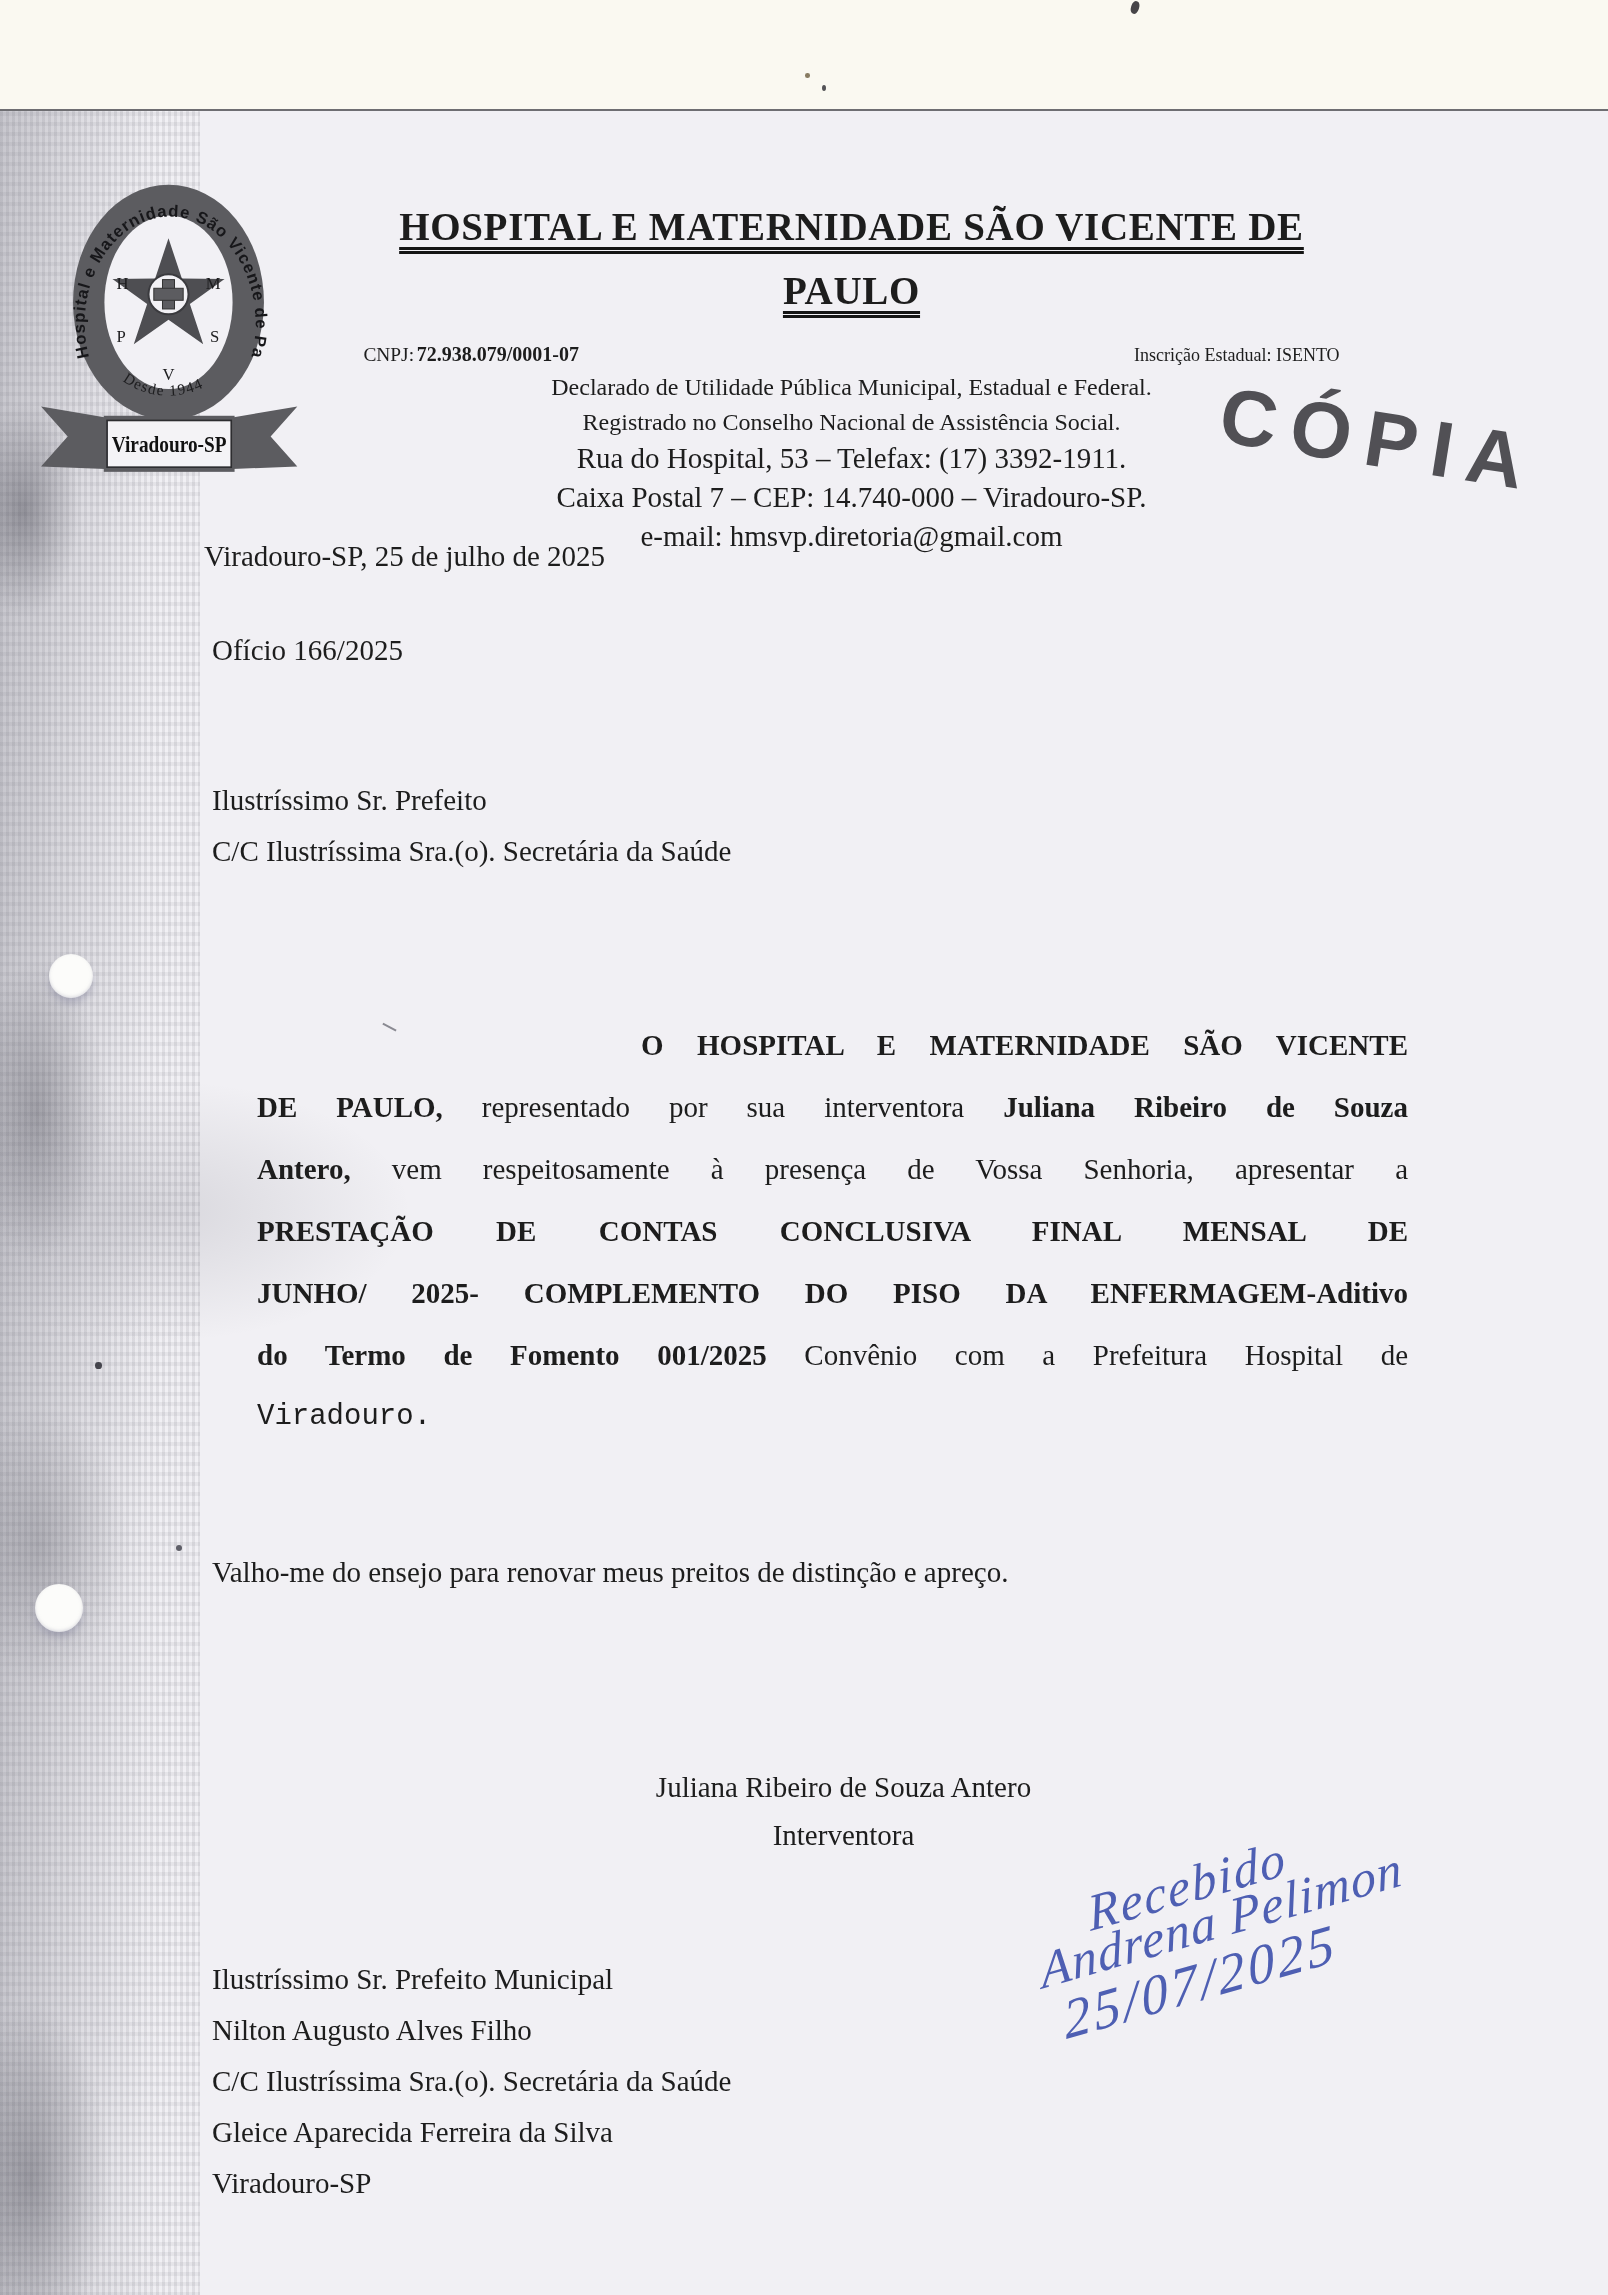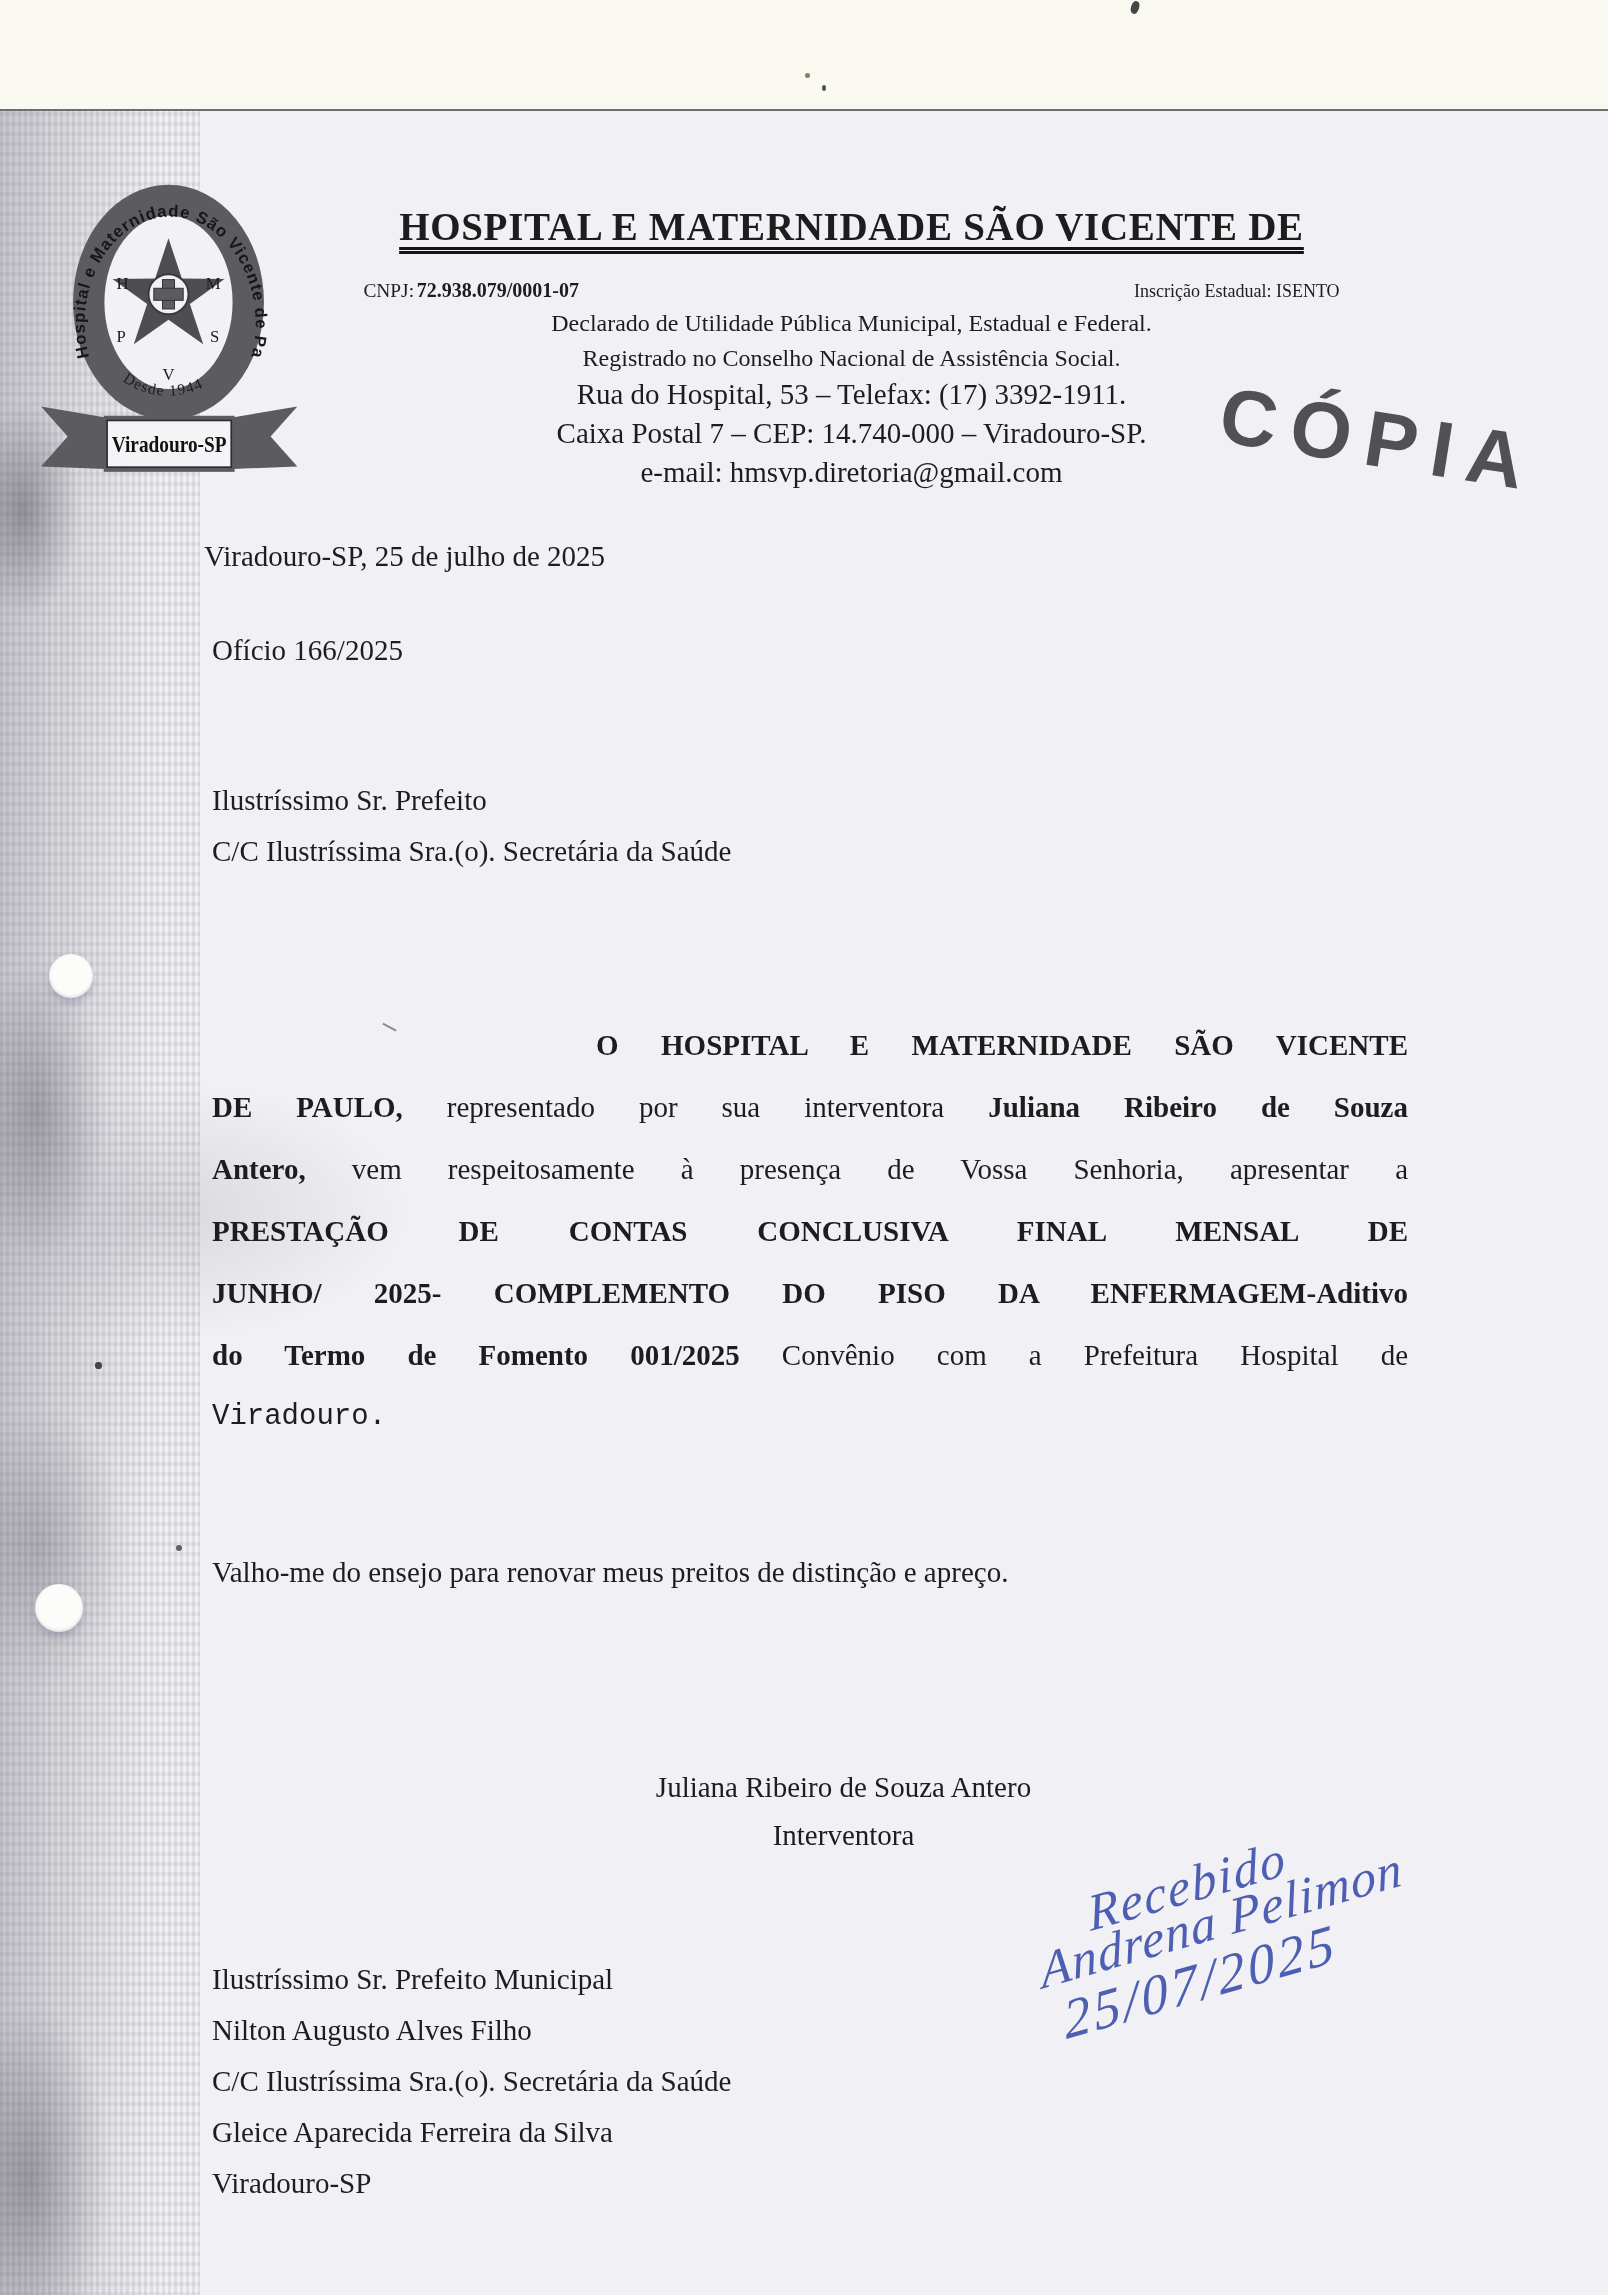--- a/index.html
+++ b/index.html
@@ -51,21 +51,21 @@
     font-family:"Liberation Sans","DejaVu Sans",sans-serif;
     font-size:79px;font-weight:700;letter-spacing:14px;color:#2e2e33;opacity:.82;
     transform:rotate(9deg);transform-origin:left top;
   }
   
   .t44{font-size:29px;}
   .dateline{left:204px;top:540px;text-align:right;}
   .oficio{left:212px;top:634px;}
   .addressee{left:212px;top:775px;line-height:51px;}
   .bodypar{left:212px;top:1014px;width:1196px;font-size:29px;line-height:62px;}
-  .body-line{text-align:justify;text-align-last:justify;}
+  .body-line{text-align:justify;text-align-last:justify;margin-left:45px;}
   .body-line.indent{padding-left:384px;}
   .body-line.last{text-align-last:left;font-family:Liberation Mono, monospace;}
   .b{font-weight:700;}
   .closing{left:212px;top:1524px;margin-top:32px;}
   .sigblock{left:276px;top:1763px;width:1135px;text-align:center;line-height:48px;}
   .recipients{left:212px;top:1954px;line-height:51px;}
   
   .handnote{
     left:1032px;top:1900px;width:574px;
     transform:rotate(-16deg) skewX(-9deg);transform-origin:left top;
@@ -135,20 +135,21 @@
       <polygon points="6,336 112,354 112,430 6,426 46,381" fill="#5c5c60"></polygon>
       <polygon points="390,336 284,354 284,430 390,426 350,381" fill="#5c5c60"></polygon>
       <rect x="100" y="350" width="196" height="84" fill="#5c5c60"></rect>
       <rect x="105" y="357" width="186" height="70" fill="#f4f3f6" stroke="#2d2d30" stroke-width="2.5"></rect>
       <text class="bannertxt" x="198" y="404" text-anchor="middle" textLength="172" lengthAdjust="spacingAndGlyphs">Viradouro-SP</text>
     </g>
   </svg>
 
   <div class="abs hdr">
     <span class="title-line">HOSPITAL E MATERNIDADE SÃO VICENTE DE</span>
+    <span class="title-line">PAULO</span>
     <div class="cnpj-row">
       <span><span class="cnpj-label">CNPJ:</span> <span class="cnpj-value">72.938.079/0001-07</span></span>
       <span class="insc">Inscrição Estadual: ISENTO</span>
     </div>
     <div class="hline-s">Declarado de Utilidade Pública Municipal, Estadual e Federal.</div>
     <div class="hline-s">Registrado no Conselho Nacional de Assistência Social.</div>
     <div class="hline-l">Rua do Hospital, 53 – Telefax: (17) 3392-1911.</div>
     <div class="hline-l">Caixa Postal 7 – CEP: 14.740-000 – Viradouro-SP.</div>
     <div class="hline-l">e-mail: hmsvp.diretoria@gmail.com</div>
   </div>

